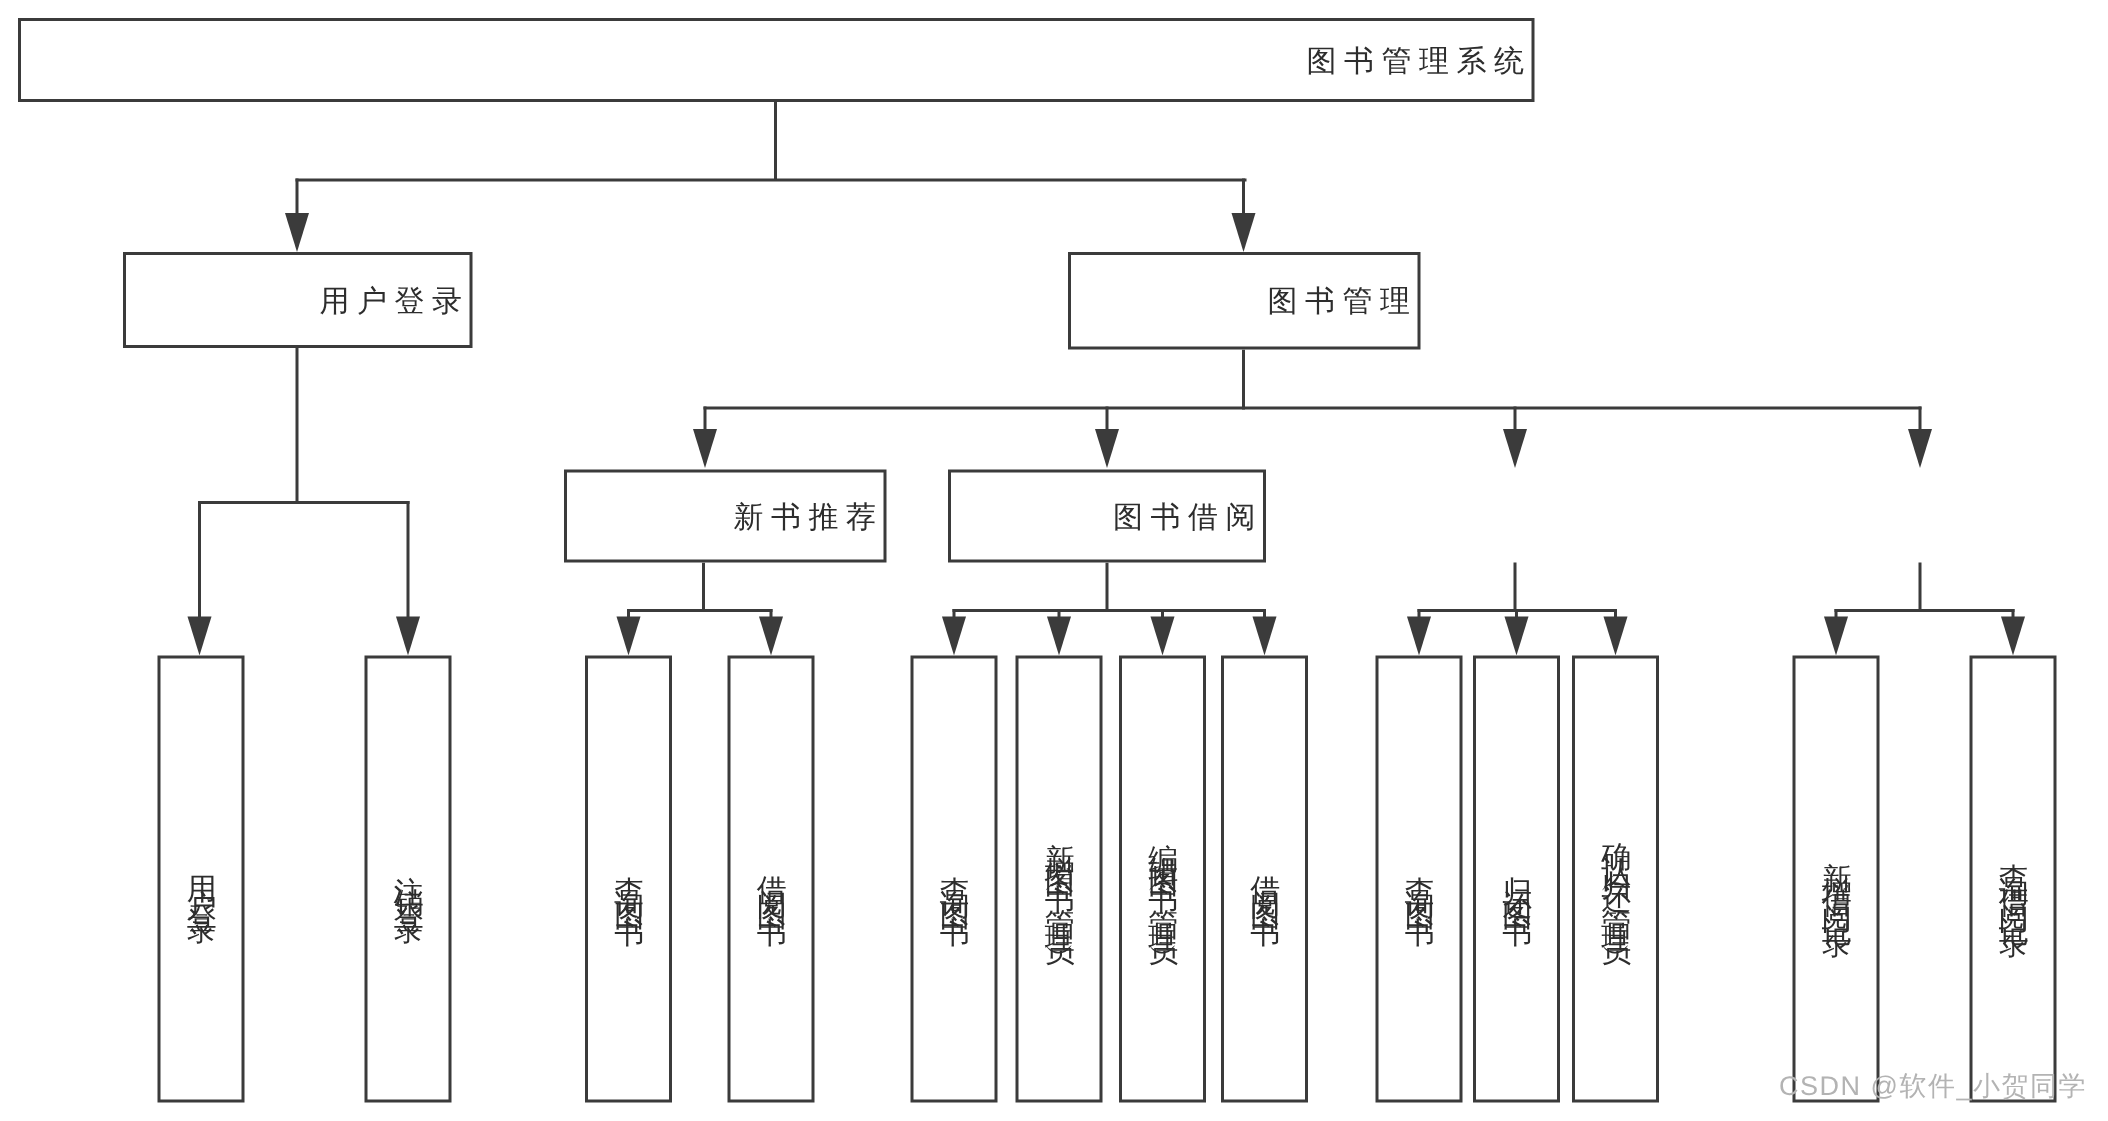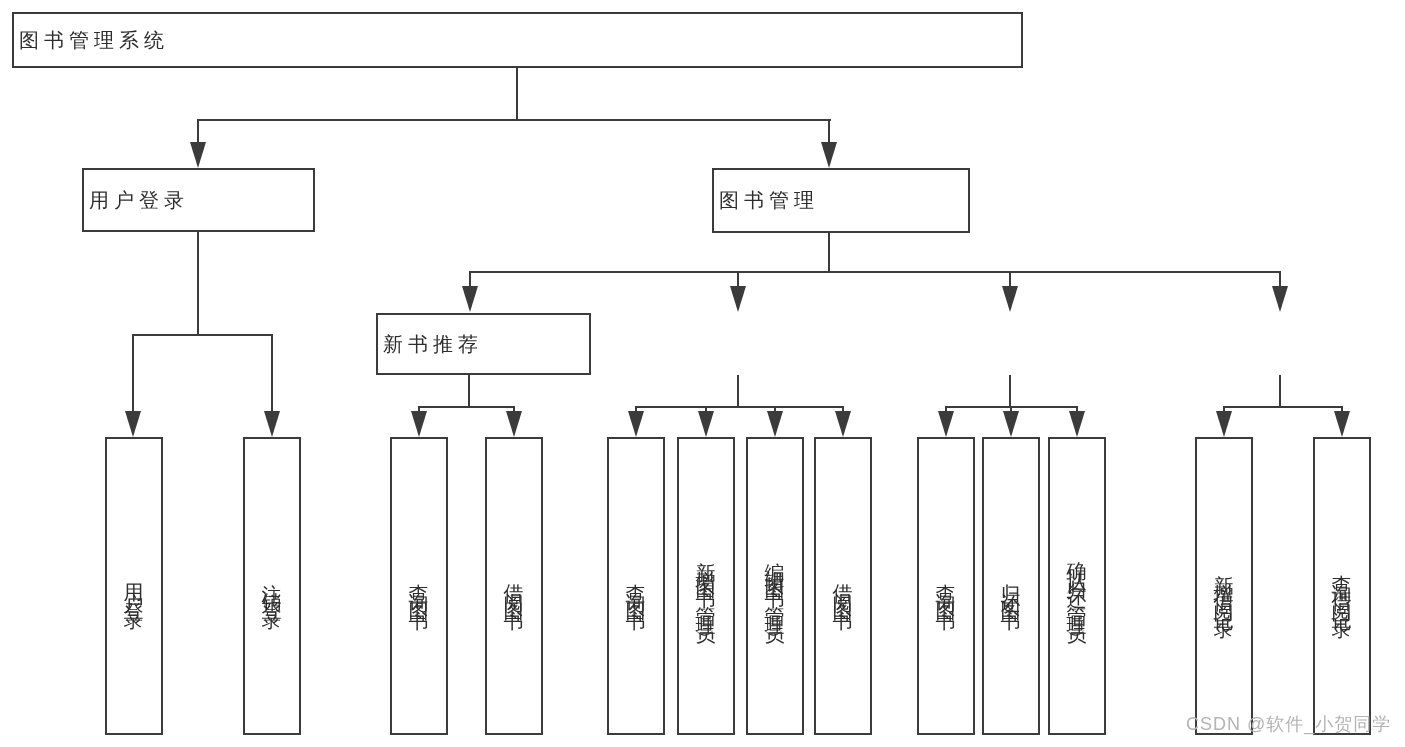--- a/index.html
+++ b/index.html
@@ -2,21 +2,21 @@
 <html><head>
 <meta charset="utf-8">
 <style>
   html,body{margin:0;padding:0;background:#ffffff;}
   .canvas{
     position:relative;width:1405px;height:747px;background:#ffffff;overflow:hidden;
     font-family:"Liberation Sans","DejaVu Sans",sans-serif;color:#2d2d2d;
   }
   .box-h{
     position:absolute;box-sizing:border-box;border:2px solid #3b3b3b;background:#fff;
-    display:flex;align-items:center;justify-content:flex-start;
+    display:flex;align-items:center;justify-content:flex-end;
     font-size:20px;letter-spacing:5px;color:#2d2d2d;z-index:2;
   }
   .box-h .lbl{white-space:nowrap;text-indent:5px;}
   .box-v{
     position:absolute;box-sizing:border-box;border:2px solid #3b3b3b;background:#fff;
     display:flex;align-items:center;justify-content:center;z-index:2;
   }
   .box-v .lbl{
     writing-mode:vertical-lr;text-orientation:mixed;
     font-size:20px;letter-spacing:9px;line-height:1;color:#2d2d2d;
@@ -45,21 +45,21 @@
   <div class="vl" style="left:516px;top:68px;height:52px"></div>
   <div class="hl" style="left:197px;top:119px;width:634px"></div>
   <div class="vl" style="left:197px;top:119px;height:27px"></div>
   <div class="arr" style="left:190px;top:142px"></div>
   <div class="vl" style="left:828px;top:119px;height:27px"></div>
   <div class="arr" style="left:821px;top:142px"></div>
 
   <div class="box-h" style="left:82px;top:168px;width:233px;height:64px">
     <span class="lbl">用户登录</span>
   </div>
-  <div class="box-h" style="left:712px;top:168px;width:258px;height:65px">
+  <div class="box-h" style="left:712px;top:168px;width:235px;height:65px">
     <span class="lbl">图书管理</span>
   </div>
 
   <div class="vl" style="left:197px;top:232px;height:104px"></div>
   <div class="hl" style="left:132px;top:334px;width:141px"></div>
   <div class="vl" style="left:132px;top:334px;height:81px"></div>
   <div class="arr" style="left:125px;top:411px"></div>
   <div class="vl" style="left:271px;top:334px;height:81px"></div>
   <div class="arr" style="left:264px;top:411px"></div>
 
@@ -69,20 +69,23 @@
   <div class="arr" style="left:462px;top:286px"></div>
   <div class="vl" style="left:737px;top:271px;height:20px"></div>
   <div class="arr" style="left:730px;top:286px"></div>
   <div class="vl" style="left:1009px;top:271px;height:20px"></div>
   <div class="arr" style="left:1002px;top:286px"></div>
   <div class="vl" style="left:1279px;top:271px;height:20px"></div>
   <div class="arr" style="left:1272px;top:286px"></div>
 
   <div class="box-h" style="left:376px;top:313px;width:215px;height:62px">
     <span class="lbl">新书推荐</span>
+  </div>
+  <div class="box-h" style="left:632px;top:313px;width:212px;height:62px">
+    <span class="lbl">图书借阅</span>
   </div>
 
   <div class="vl" style="left:468px;top:375px;height:33px"></div>
   <div class="hl" style="left:418px;top:406px;width:97px"></div>
   <div class="vl" style="left:418px;top:406px;height:9px"></div>
   <div class="arr" style="left:411px;top:411px"></div>
   <div class="vl" style="left:513px;top:406px;height:9px"></div>
   <div class="arr" style="left:506px;top:411px"></div>
 
   <div class="vl" style="left:737px;top:375px;height:33px"></div>

